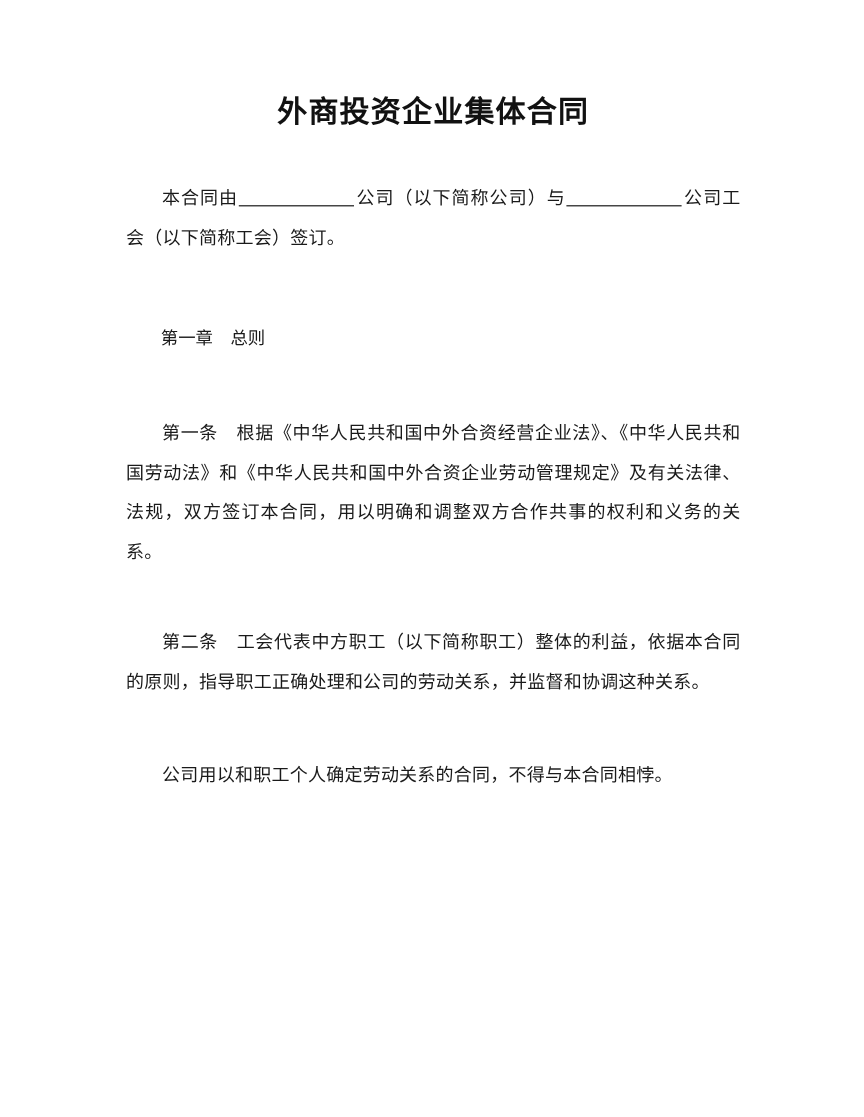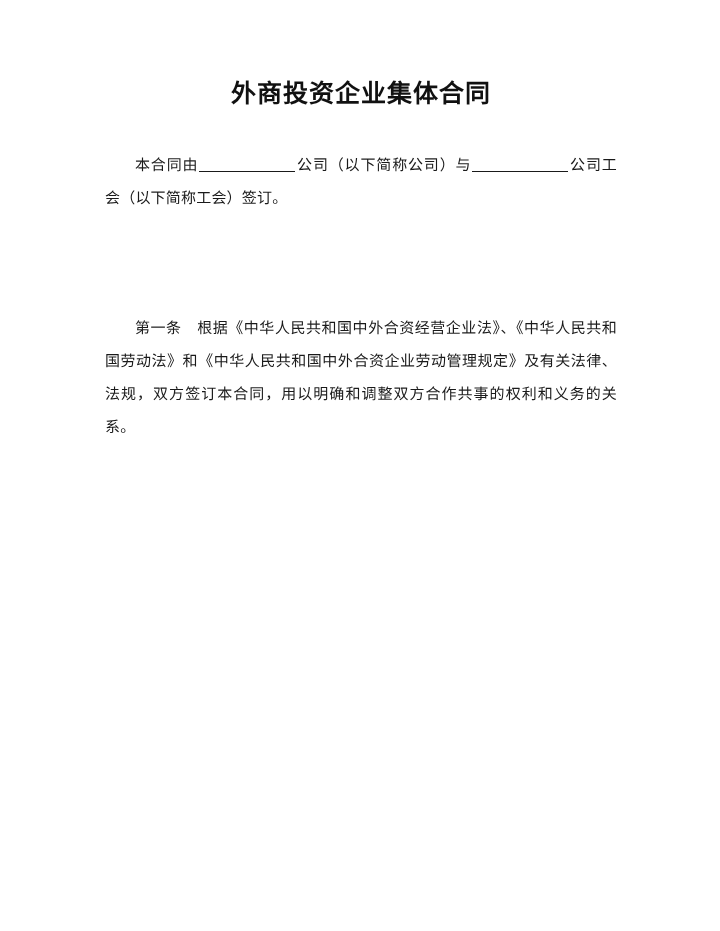--- a/index.html
+++ b/index.html
@@ -89,30 +89,33 @@
   <div class="doc-body">
 
     <h1 class="doc-title">外商投资企业集体合同</h1>
 
     <div class="gap-title"></div>
 
     <p class="para indent"><span>本合同由</span><span class="blank-line"></span><span>公司（以下简称公司）与</span><span class="blank-line"></span><span>公司工会（以下简称工会）签订。</span></p>
 
     <div class="gap-intro"></div>
 
+    <p class="chapter-heading"><span>第一章</span><span>　</span><span>总则</span></p>
 
     <div class="gap-chapter"></div>
 
     <p class="para indent"><span class="label-run">第一条</span><span>　</span><span>根据《中华人民共和国中外合资经营企业法》、《中华人民共和国劳动法》和《中华人民共和国中外合资企业劳动管理规定》及有关法律、法规，双方签订本合同，用以明确和调整双方合作共事的权利和义务的关系。</span></p>
 
     <div class="gap-art1"></div>
 
+    <p class="para indent"><span class="label-run">第二条</span><span>　</span><span>工会代表中方职工（以下简称职工）整体的利益，依据本合同的原则，指导职工正确处理和公司的劳动关系，并监督和协调这种关系。</span></p>
 
     <div class="gap-art2"></div>
 
+    <p class="para indent">公司用以和职工个人确定劳动关系的合同，不得与本合同相悖。</p>
 
     <div class="gap-sub"></div>
 
 
     <div class="gap-art3"></div>
 
 
   </div>
 </div>
 

